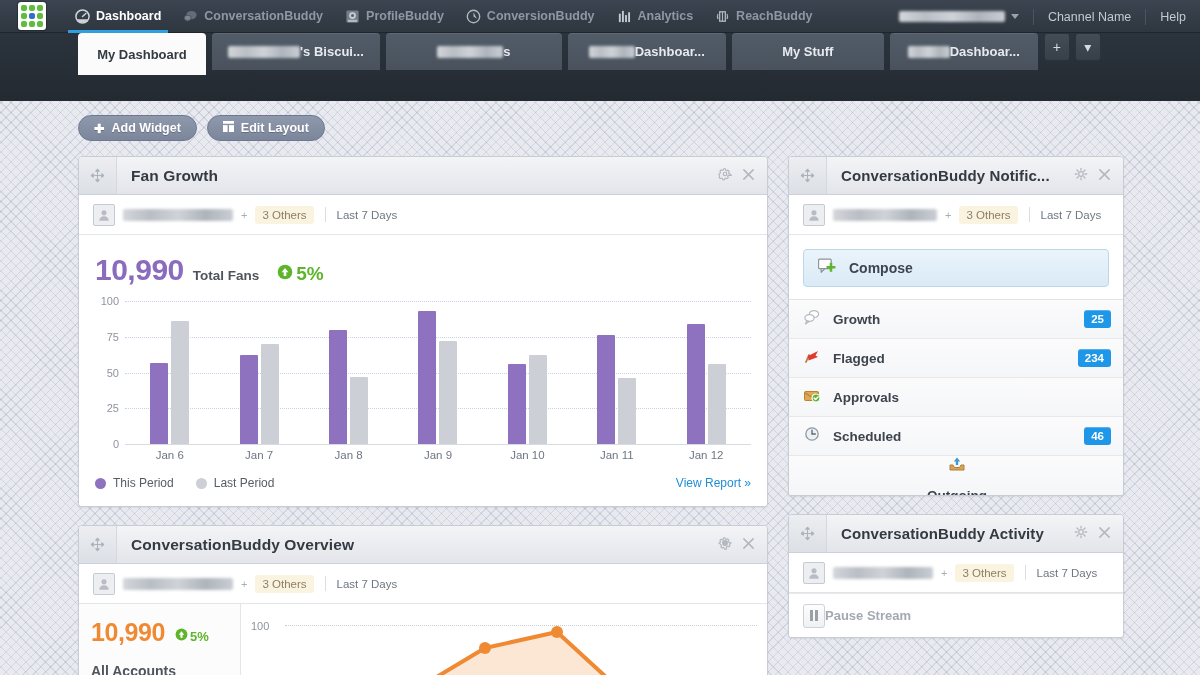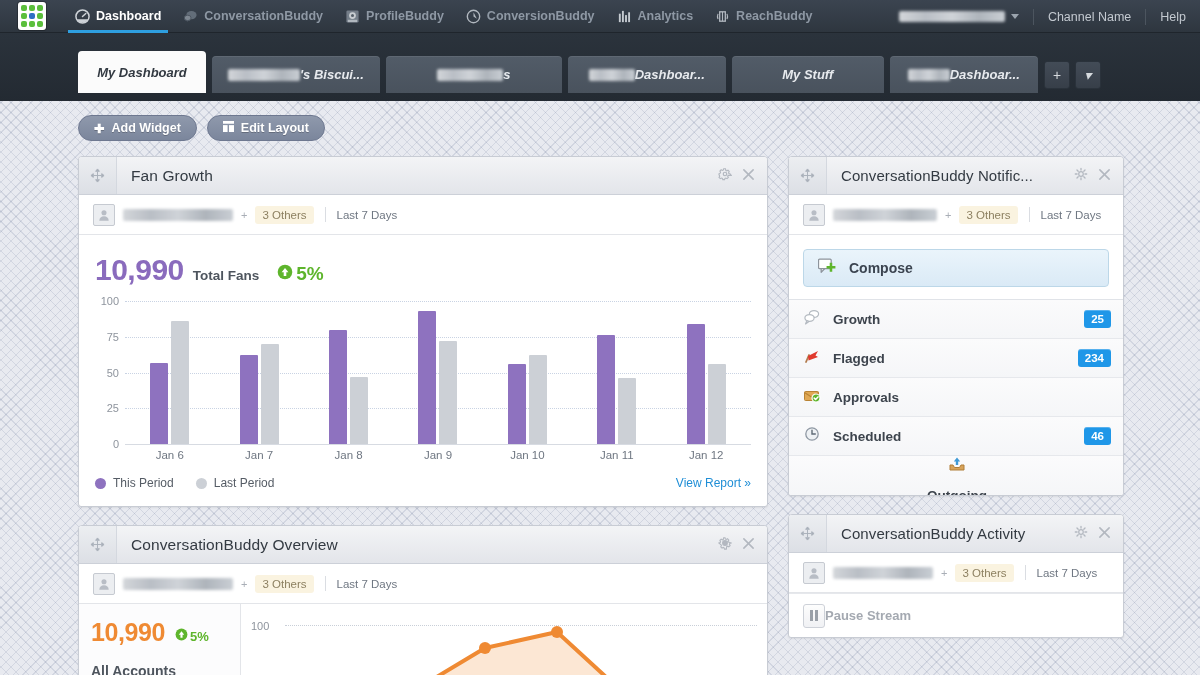--- a/index.html
+++ b/index.html
@@ -65,24 +65,23 @@
     width:0;height:0;border-left:4px solid transparent;border-right:4px solid transparent;
     border-top:5px solid #9aa3ad;
   }
   .nav-div { width:1px; height:16px; background:#4c555f; margin:0 14px; }
   .nav-link { color:#c3c9d0; font-size:12.5px; cursor:pointer; }
 
   
   .tabbar {
     height: 68px;
     background: linear-gradient(#2b333c,#232a32);
-    display: flex; align-items: flex-end;
+    display: flex; 
     padding: 0 14px 8px 78px;
     position: relative;
-    font-style: italic;
   }
   .tab {
     height: 37px;
     min-width: 128px;
     margin-right: 6px;
     border-radius: 4px 4px 0 0;
     background: linear-gradient(#525c68,#49525d);
     color: #e7eaee;
     font-size: 13px; font-weight: bold;
     display:flex; align-items:center; justify-content:center;
@@ -148,21 +147,21 @@
     border-bottom:1px solid #ccd0d8;
   }
   .w-grip {
     width: 38px; display:flex; align-items:center; justify-content:center;
     border-right:1px solid #d4d8df;
     background: linear-gradient(#eceef1,#dcdfe5);
     cursor: move;
   }
   .w-title {
     flex:1; display:flex; align-items:center;
-    font-size: 15.5px; font-weight:normal; color:#333a42;
+    font-size: 15.5px; font-weight:bold; color:#333a42;
     padding-left: 14px; letter-spacing:.1px;
   }
   .w-acts { display:flex; align-items:center; gap:10px; padding-right:12px; }
   .w-acts span { cursor:pointer; color:#b0b5bd; line-height:1; }
 
   .w-sub {
     height: 40px; display:flex; align-items:center; gap:8px;
     padding: 0 14px; border-bottom:1px solid #e3e5e9;
     background:#fff;
   }

